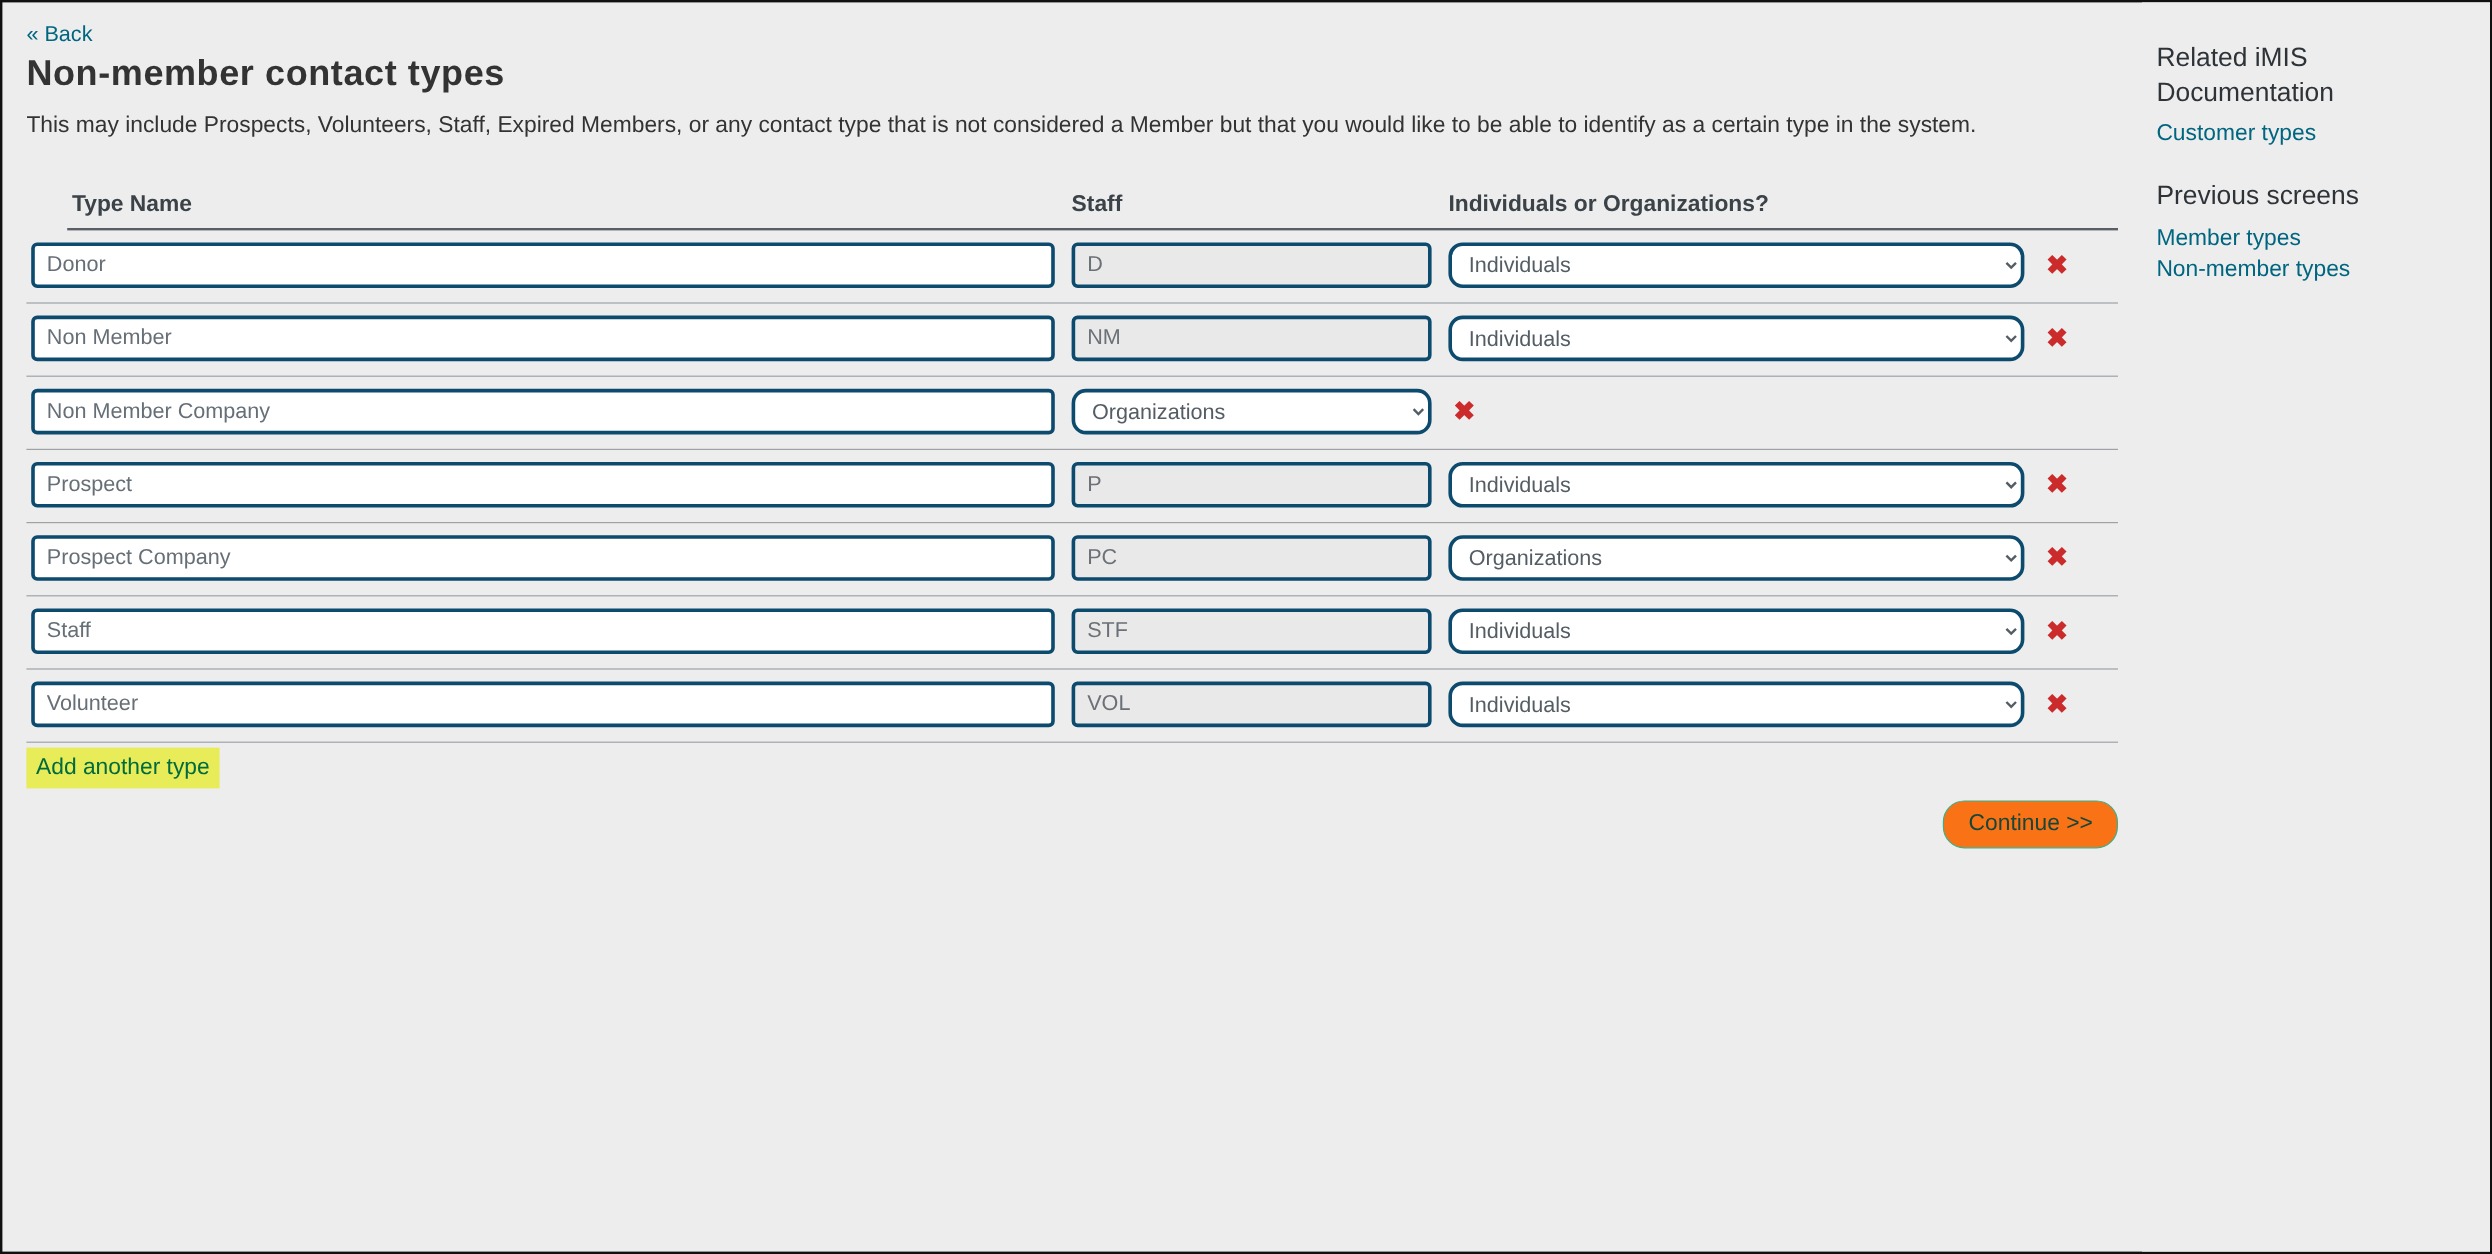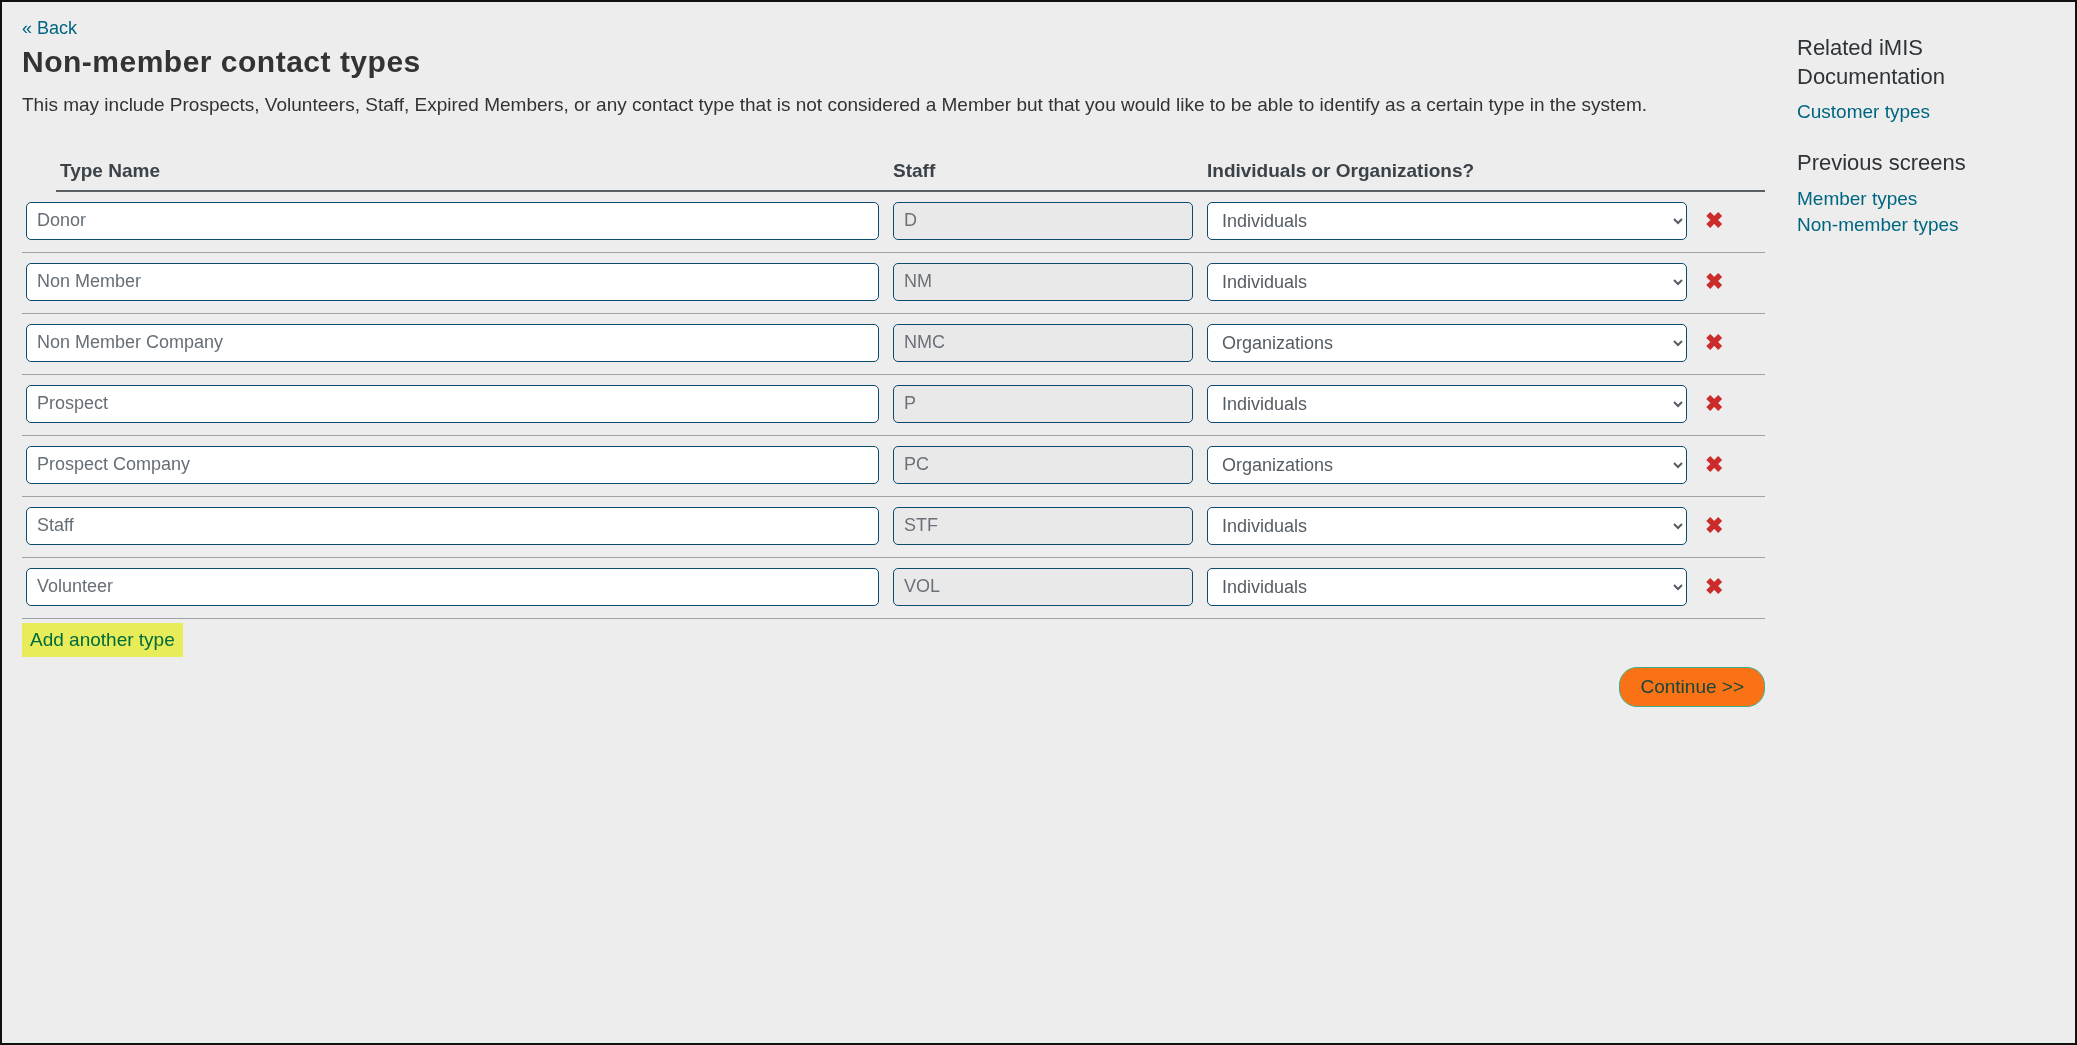--- a/index.html
+++ b/index.html
@@ -58,32 +58,33 @@
     align-items: center;
     padding: 10px 4px 12px 4px;
     border-bottom: 1px solid #9ea2a7;
   }
   .row input[type="text"],
   .row select {
     width: 100%;
     height: 38px;
     font-size: 18px;
     padding: 4px 10px;
-    border: 1px solid #0c4a6e;
+    border: 3px solid #0c4a6e;
     border-radius: 5px;
     background: #fff;
     color: #666e76;
   }
   .row input.code-field {
     background: #e9e9e9;
     color: #6b7177;
   }
   .row select {
     color: #555d64;
     appearance: auto;
+    border-radius: 12px;
   }
   .row .sel-wrap {
     display: flex;
     align-items: center;
     gap: 12px;
   }
   .row .sel-wrap select { flex: 1; }
   .delete-cell {
     display: flex;
     align-items: center;
@@ -180,21 +181,20 @@
             <input type="text" class="code-field" readonly="" value="NM" style="">
             <div class="sel-wrap">
               <select><option value="Individuals">Individuals</option><option value="Organizations">Organizations</option></select>
             </div>
             <div class="delete-cell">
               <span class="del-btn">✖</span>
             </div>
           </div>
           <div class="row">
             <input type="text" value="Non Member Company" style="">
-            <input type="text" class="code-field" readonly="" value="NMC" style="">
             <div class="sel-wrap">
               <select><option value="Individuals">Individuals</option><option value="Organizations" selected="">Organizations</option></select>
             </div>
             <div class="delete-cell">
               <span class="del-btn">✖</span>
             </div>
           </div>
           <div class="row">
             <input type="text" value="Prospect" style="">
             <input type="text" class="code-field" readonly="" value="P" style="">

